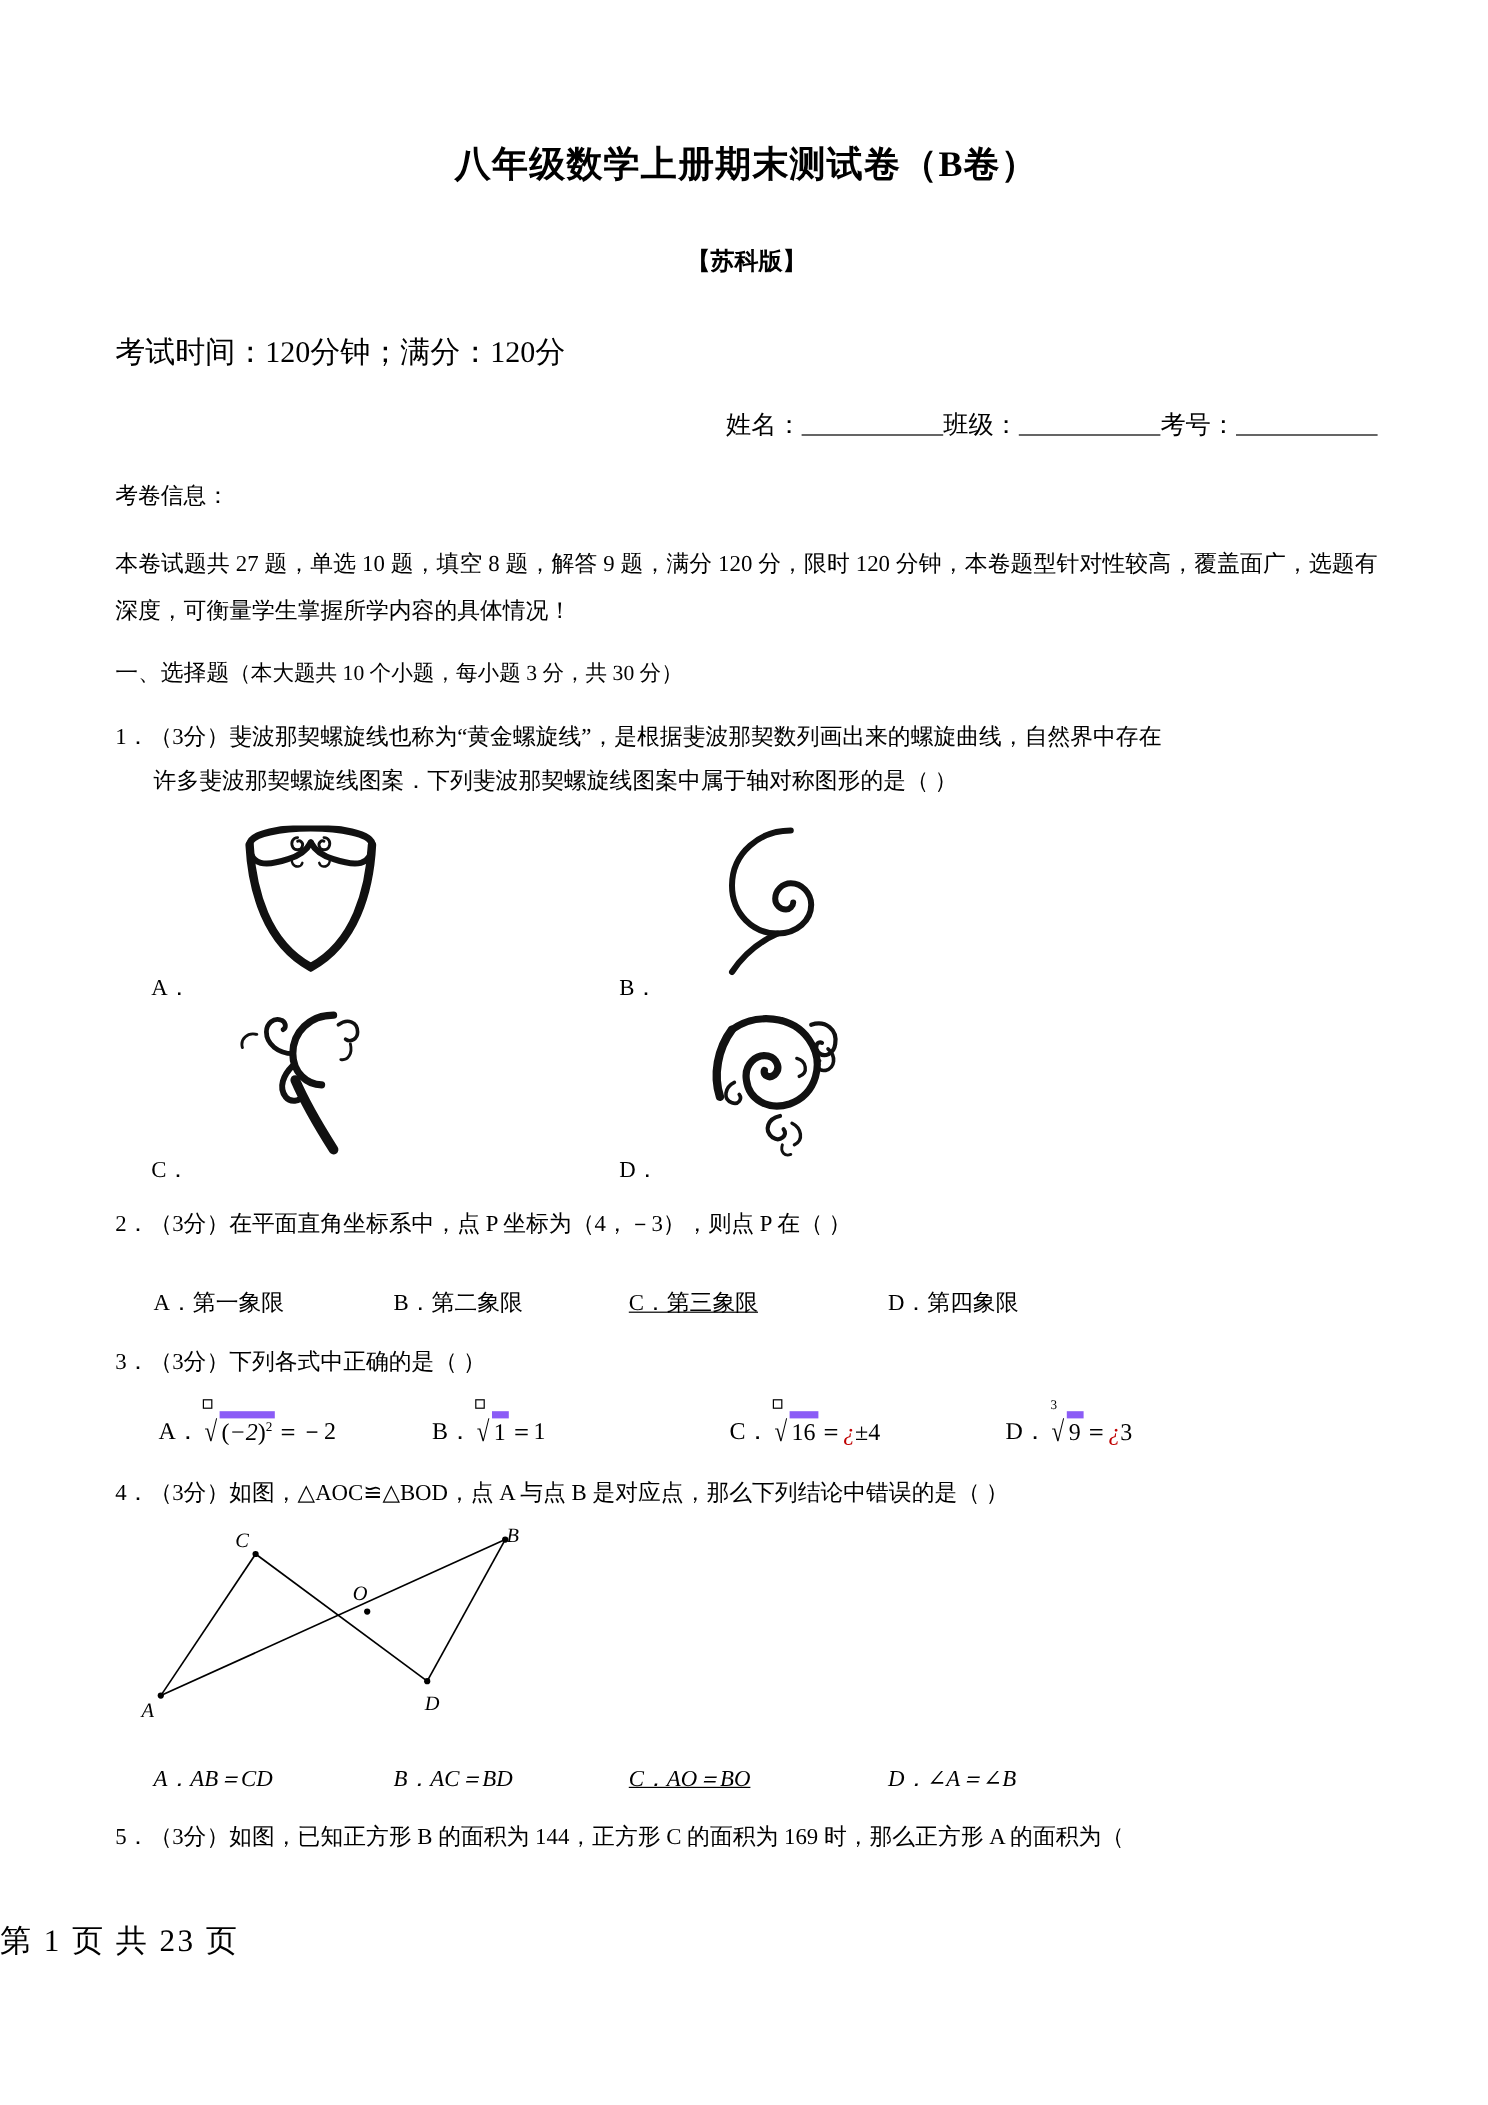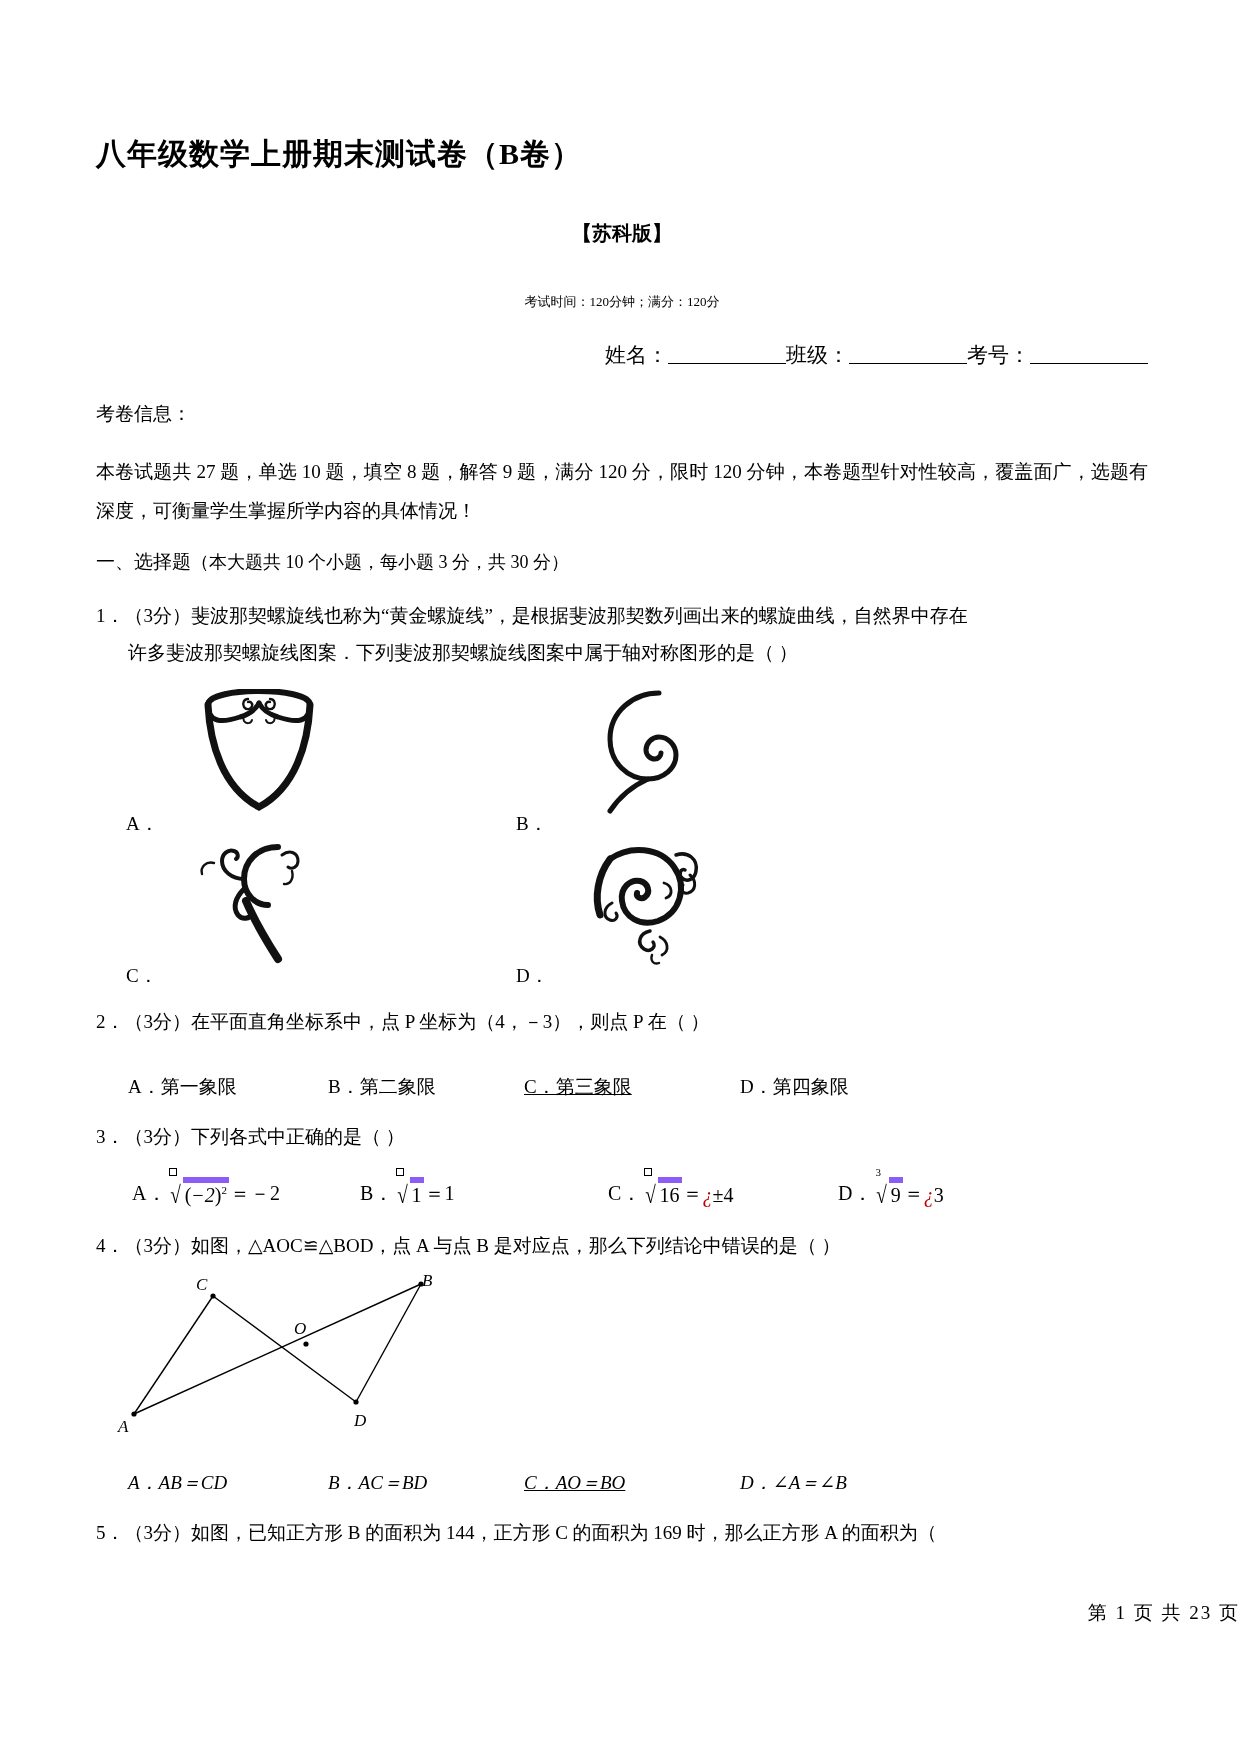--- a/index.html
+++ b/index.html
@@ -25,35 +25,36 @@
   }
   .content {
     position: absolute;
     left: 96px;
     top: 120px;
     width: 1052px;
   }
 
   
   .doc-title {
+    text-align: center;
     font-size: 30px;
     font-weight: bold;
     letter-spacing: 1px;
     line-height: 1.2;
-    margin: 16px 0 48px 0;
+    margin: 0 0 48px 0;
   }
   .doc-edition {
     text-align: center;
     font-size: 20px;
     font-weight: bold;
     margin: 0 0 46px 0;
   }
   .doc-examinfo {
-    text-align: center;
-    font-size: 13px;
+    text-align: left;
+    font-size: 25px;
     margin: 13px 0 30px 0;
   }
   .doc-fields {
     text-align: right;
     font-size: 21px;
     margin: 0 0 32px 0;
     white-space: nowrap;
   }
   .fill-line {
     display: inline-block;
@@ -197,22 +198,22 @@
     margin: 10px 0 6px 0;
   }
   .geo-wrap svg { display: block; }
 
   
   .footer {
     position: absolute;
     left: 0;
     top: 1600px;
     width: 1240px;
-    text-align: right;
-    font-size: 19px;
+    text-align: left;
+    font-size: 26px;
     letter-spacing: 2px;
   }
 </style>
 </head>
 <body>
 
 <div class="page">
   <div class="content">
 
     <div class="doc-title">八年级数学上册期末测试卷（B卷）</div>

